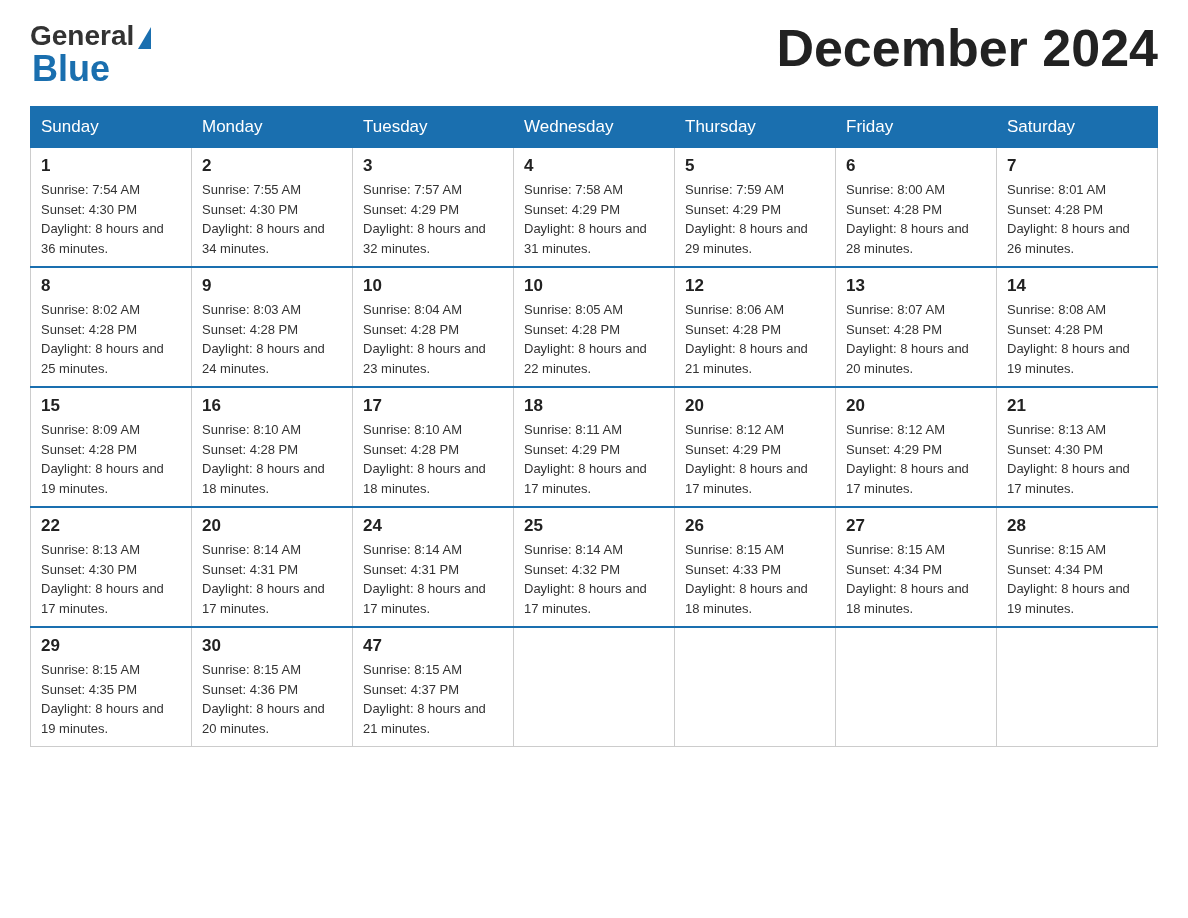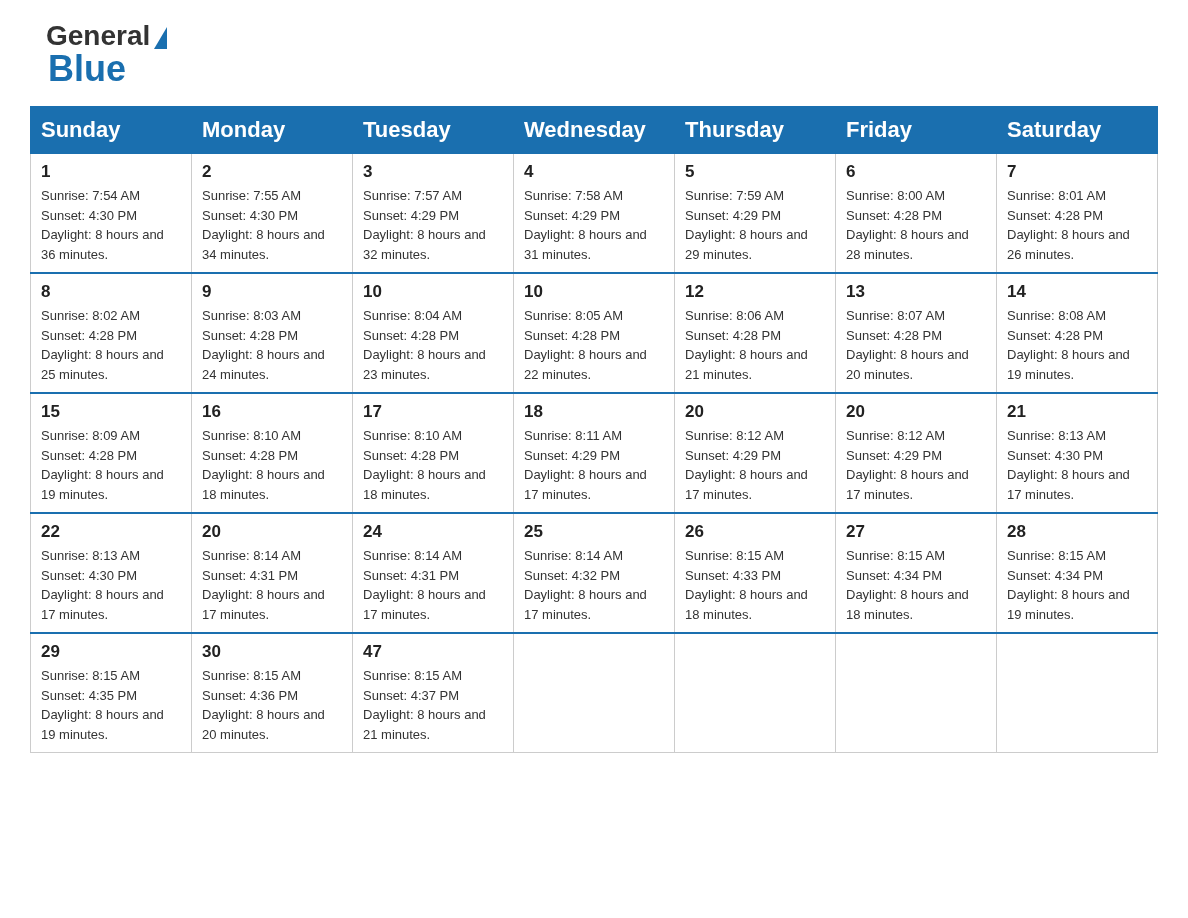--- a/index.html
+++ b/index.html
@@ -8,21 +8,20 @@
       font-family: Arial, sans-serif;
       width: 1188px;
       min-height: 918px;
       padding: 20px 30px;
     }
     .header-area {
       display: flex;
       justify-content: space-between;
       align-items: flex-start;
       margin-bottom: 16px;
-      margin-left: 16px;
     }
     .logo-text-general {
       font-size: 28px;
       font-weight: bold;
       color: #333;
     }
     .logo-blue {
       font-size: 36px;
       font-weight: bold;
       color: #1a6faf;
@@ -55,22 +54,22 @@
       margin-top: 4px;
     }
     .calendar-table {
       width: 100%;
       border-collapse: collapse;
       border: 1px solid #999;
     }
     .calendar-table th {
       background-color: #1a6faf;
       color: #fff;
-      font-size: 22px;
-      font-weight: bold;
+      font-size: 17px;
+      font-weight: normal;
       padding: 10px 10px;
       text-align: left;
       border: 1px solid #1a6faf;
     }
     .calendar-table td {
       vertical-align: top;
       padding: 8px 10px;
       border: 1px solid #ccc;
       font-size: 13px;
       color: #333;
@@ -105,20 +104,21 @@
       <span class="logo-text-general">General</span>
       <div style="display:flex; flex-direction:column; align-items:flex-start; margin-left:2px; margin-top:4px;">
         <div style="width:0; height:0; border-left:13px solid transparent; border-right:0px solid transparent; border-bottom:22px solid #1a6faf; margin-left:2px;"></div>
       </div>
     </div>
     <div class="logo-row2" style="margin-top:-4px;">
       <span class="logo-blue">Blue</span>
     </div>
   </div>
   <div class="title-block">
+    <div class="month-title">December 2024</div>
   </div>
 </div>
 
 <table class="calendar-table">
   <thead>
     <tr>
       <th>Sunday</th>
       <th>Monday</th>
       <th>Tuesday</th>
       <th>Wednesday</th>

